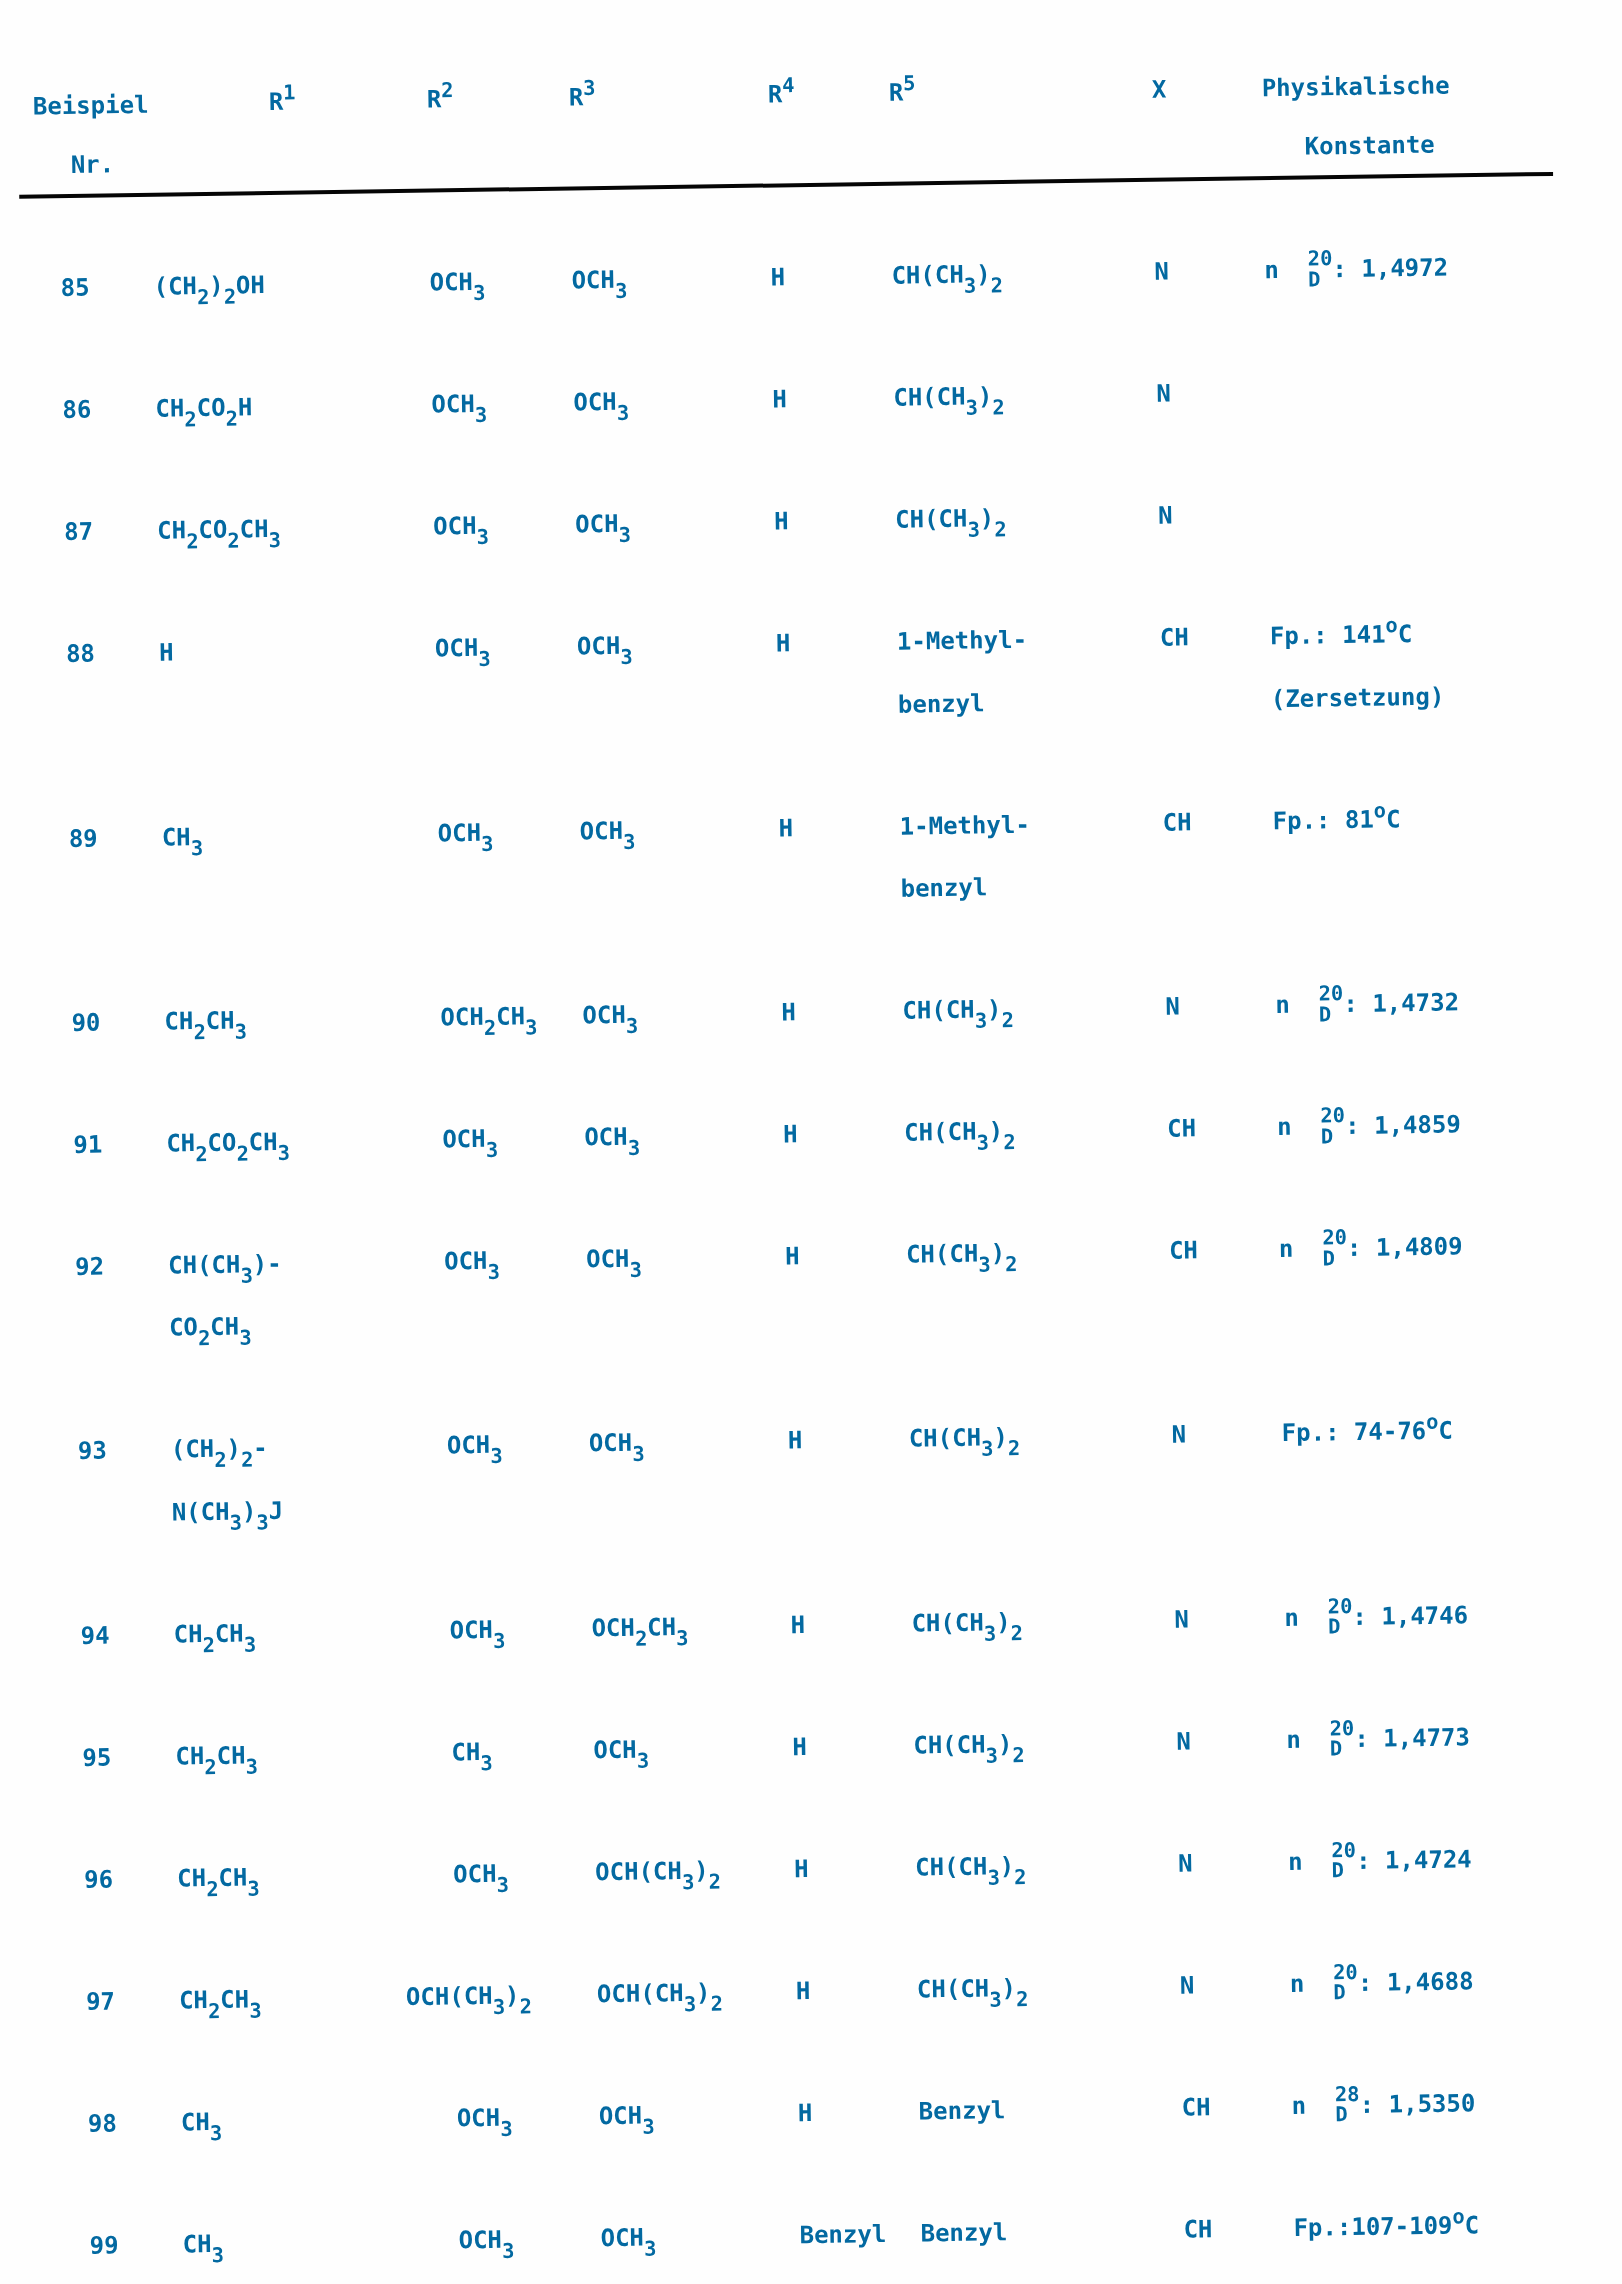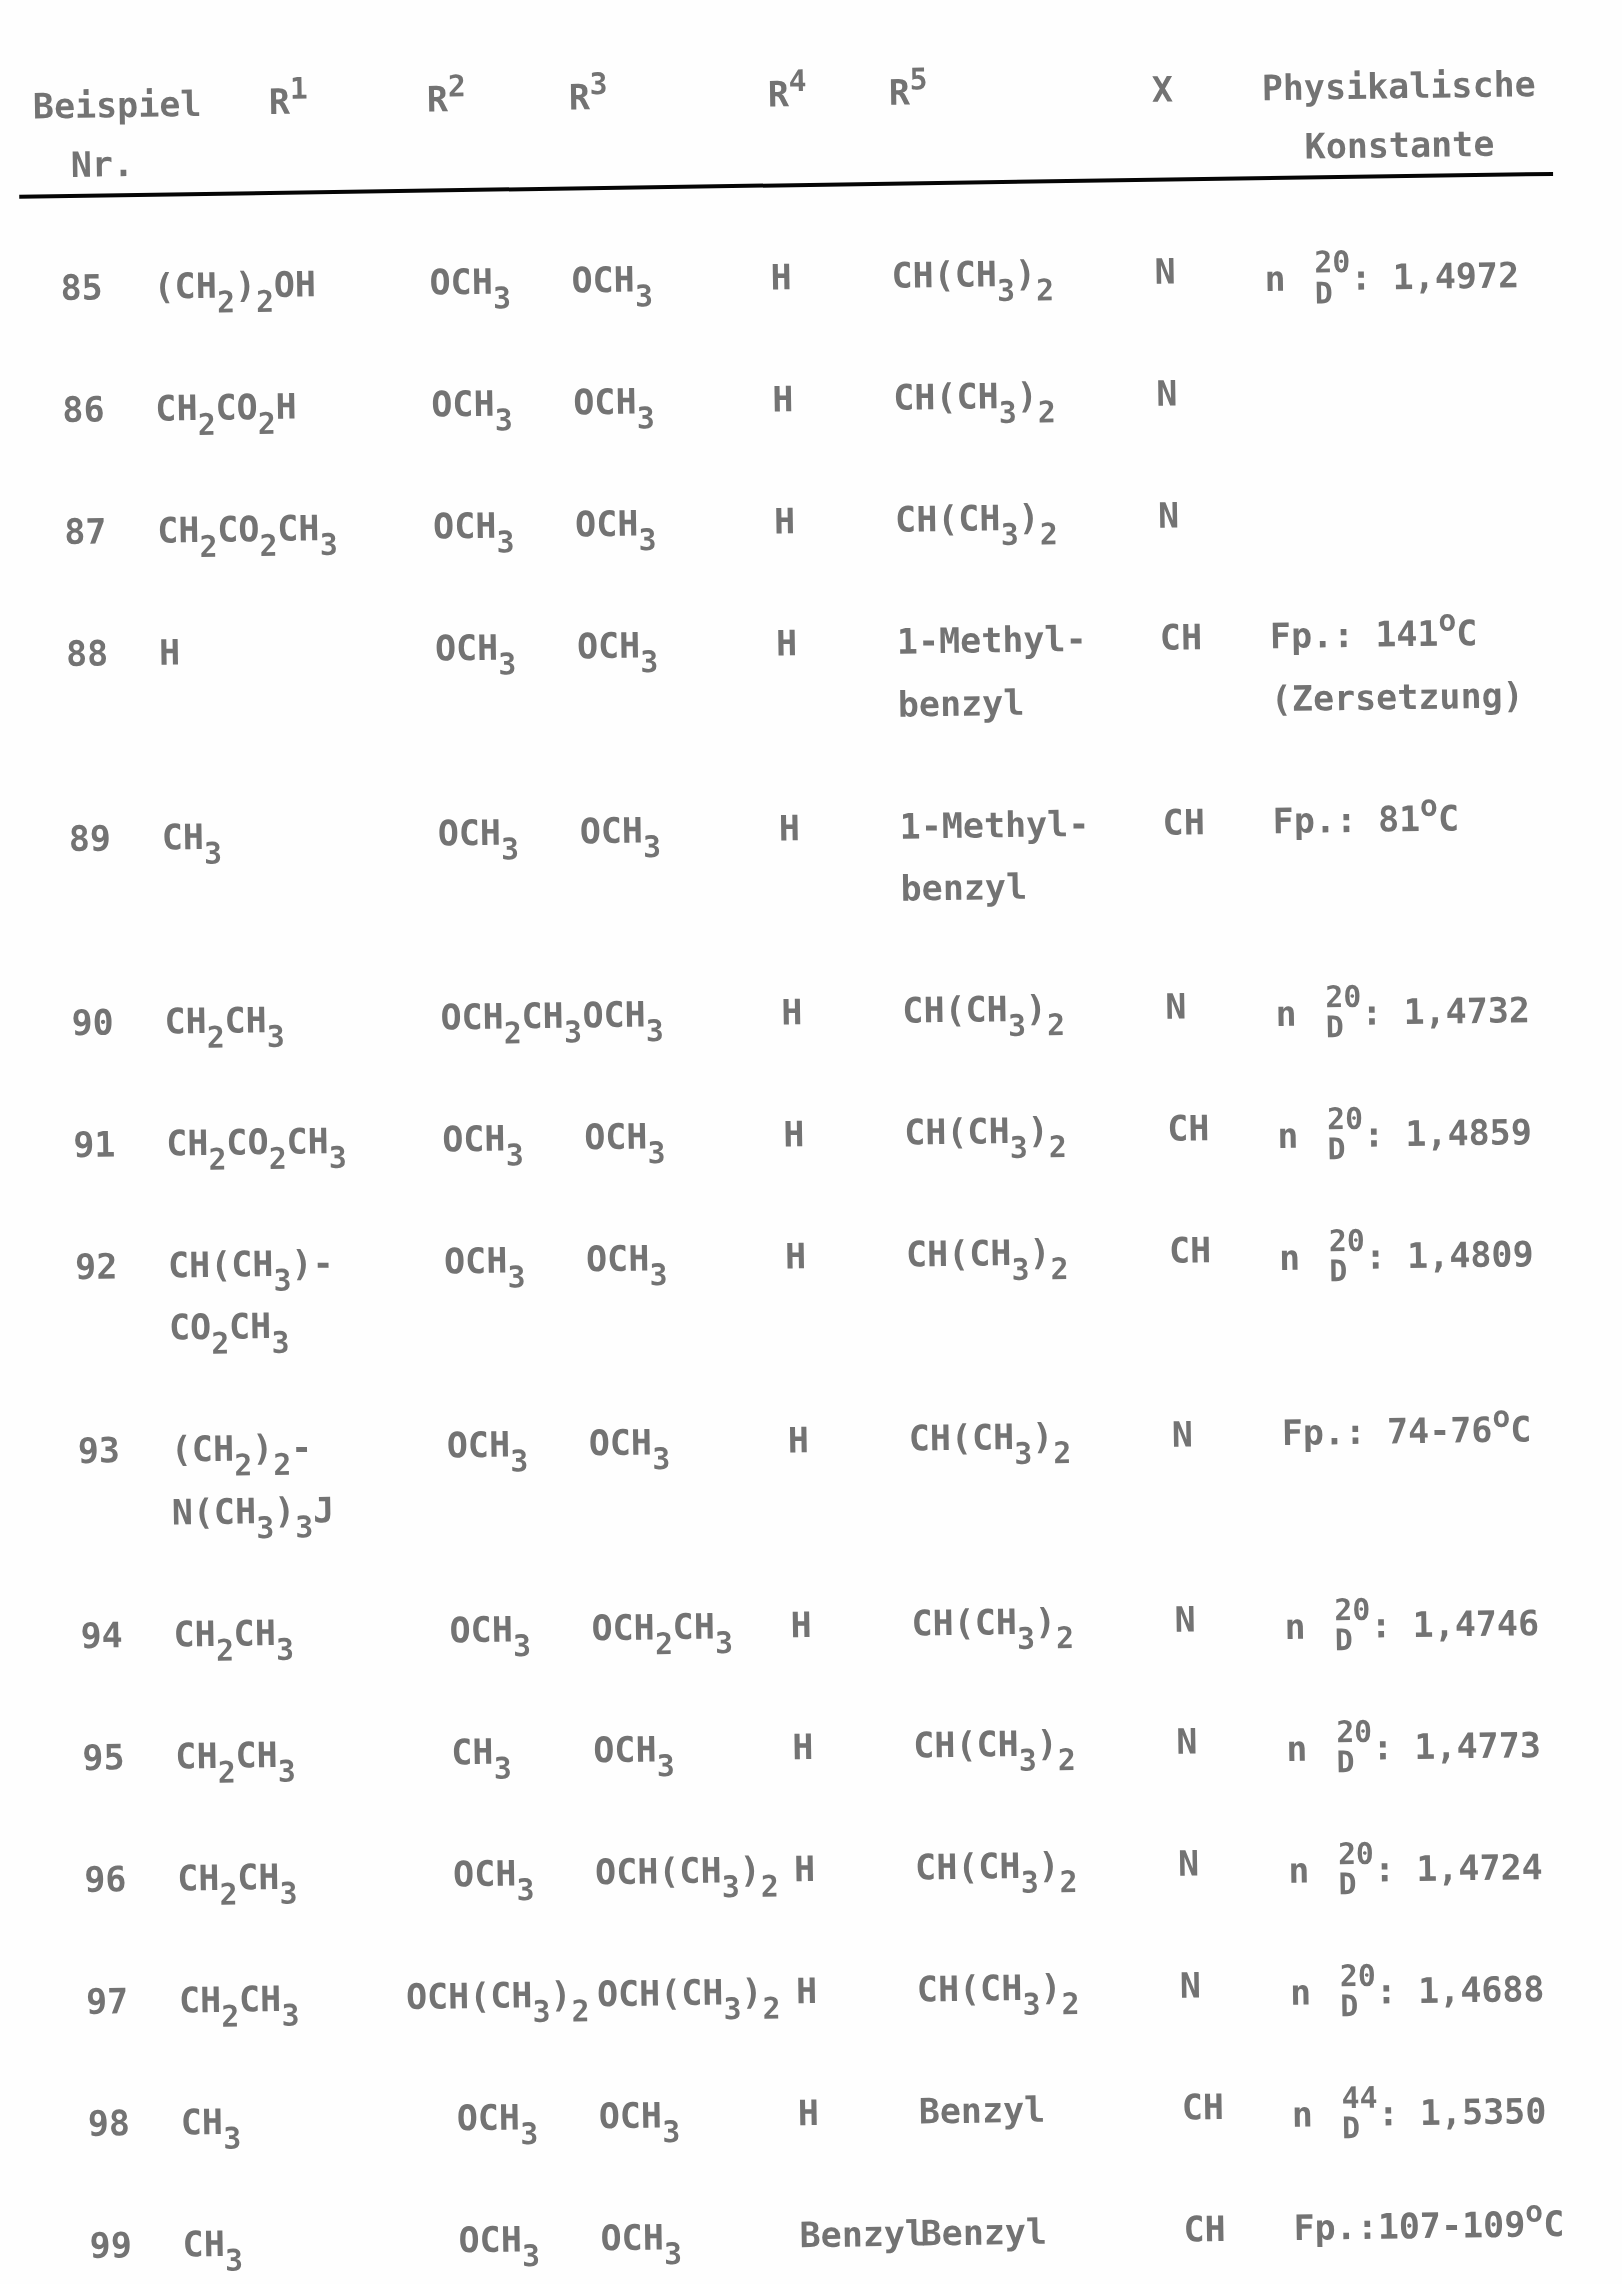--- a/index.html
+++ b/index.html
@@ -1,20 +1,20 @@
 <!DOCTYPE html>
 <html style="font-size:13.5px"><head>
 <meta charset="utf-8">
 <style>
   html,body{margin:0;padding:0;background:#ffffff;}
   body{width:1622px;height:2284px;overflow:hidden;}
   .sheet{
     position:relative;width:1622px;height:2284px;background:#fefefe;
     font-family:"DejaVu Sans Mono","Liberation Mono",monospace;
-    font-weight:700;font-size:35px;color:#737373;
+    font-weight:700;font-size:24px;color:#0369a1;
     -webkit-font-smoothing:antialiased;
   }
   .content{
     position:absolute;left:0;top:0;width:1622px;
     transform:rotate(-0.85deg);transform-origin:50% 45%;
     padding-top:72px;
   }
   .grid{
     display:grid;
     grid-template-columns:165px 276px 142px 199px 121px 263px 110px auto;
@@ -221,21 +221,21 @@
       </div>
 
       <div class="grid row">
         <div class="cell cell-nr"><div class="line">98</div></div>
         <div class="cell cell-r1"><div class="line">CH<sub>3</sub></div></div>
         <div class="cell cell-r2"><div class="line">OCH<sub>3</sub></div></div>
         <div class="cell cell-r3"><div class="line">OCH<sub>3</sub></div></div>
         <div class="cell cell-r4"><div class="line">H</div></div>
         <div class="cell cell-r5"><div class="line">Benzyl</div></div>
         <div class="cell cell-x"><div class="line">CH</div></div>
-        <div class="cell cell-konst"><div class="line">n<span class="stack"><div>44</div><div>D</div></span>: 1,5350</div></div>
+        <div class="cell cell-konst"><div class="line">n<span class="stack"><div>28</div><div>D</div></span>: 1,5350</div></div>
       </div>
 
       <div class="grid row">
         <div class="cell cell-nr"><div class="line">99</div></div>
         <div class="cell cell-r1"><div class="line">CH<sub>3</sub></div></div>
         <div class="cell cell-r2"><div class="line">OCH<sub>3</sub></div></div>
         <div class="cell cell-r3"><div class="line">OCH<sub>3</sub></div></div>
         <div class="cell cell-r4"><div class="line">Benzyl</div></div>
         <div class="cell cell-r5"><div class="line">Benzyl</div></div>
         <div class="cell cell-x"><div class="line">CH</div></div>

